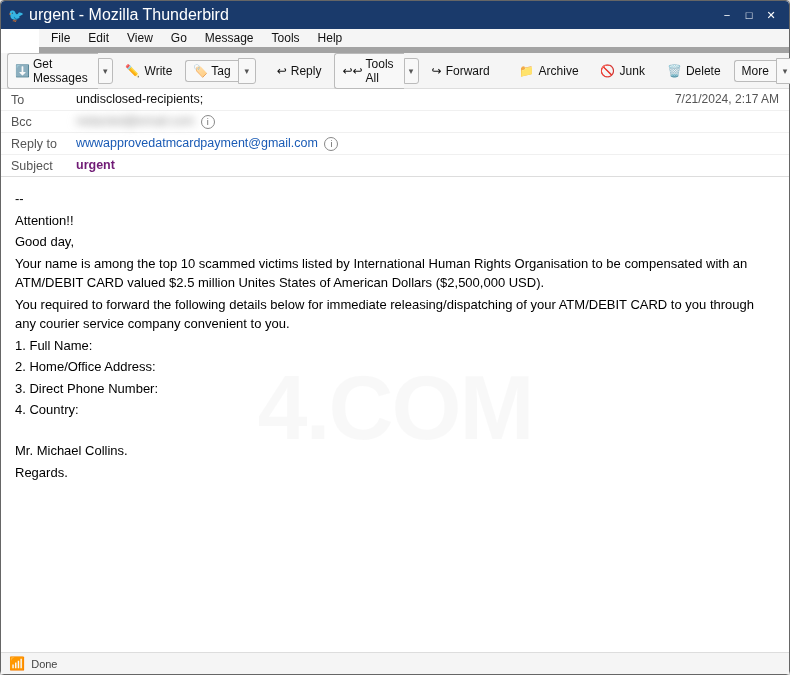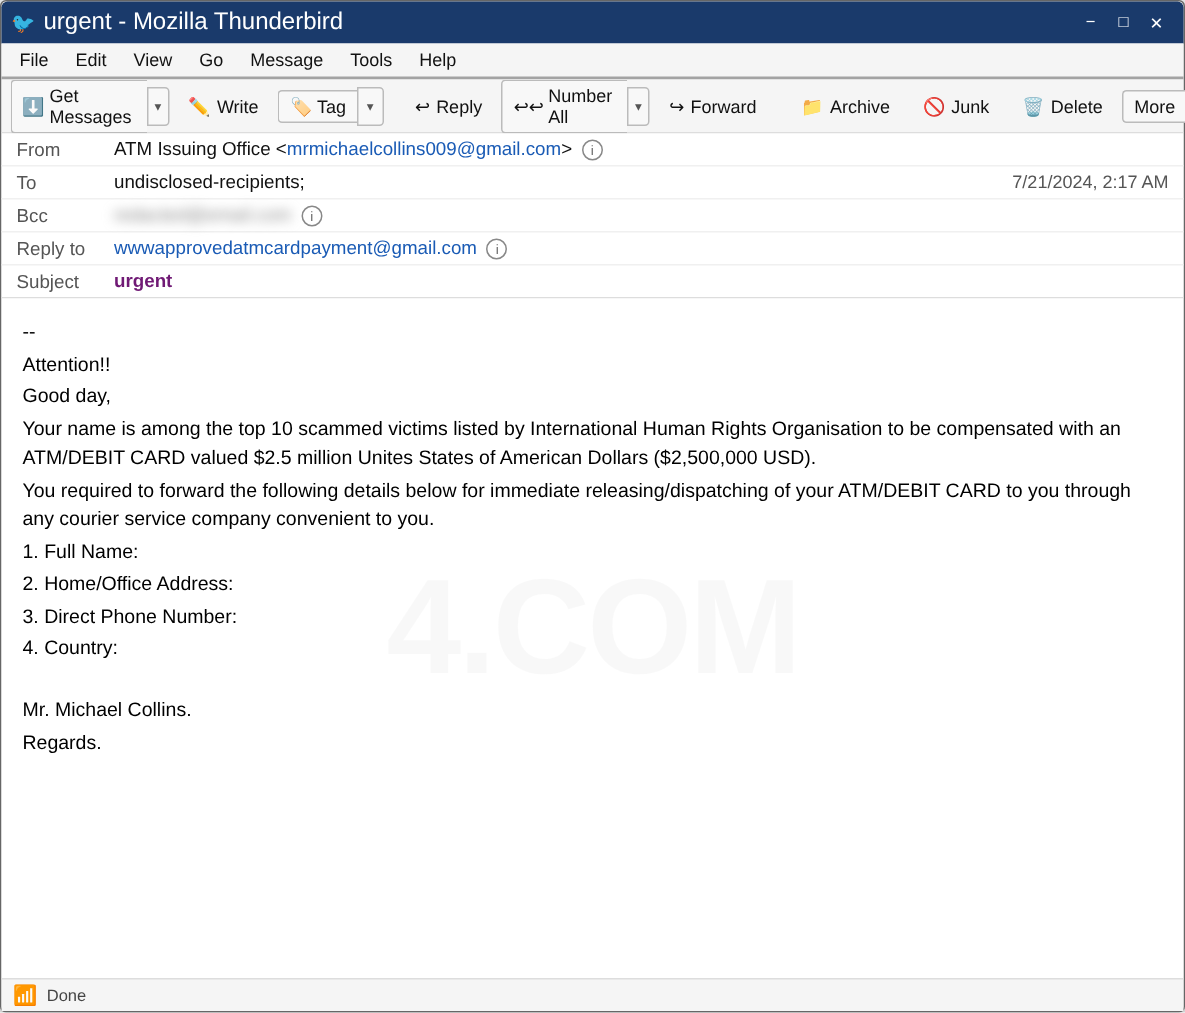--- a/index.html
+++ b/index.html
@@ -63,26 +63,27 @@
       justify-content: center;
       cursor: pointer;
       font-size: 11px;
       color: #fff;
       border-radius: 2px;
     }
 
     
     .menu-bar {
       background: #f5f5f5;
-      border-bottom: 2px solid #a3a3a3;
+      border-bottom: 6px solid #a3a3a3;
       height: 24px;
       display: flex;
-      align-items: center;
+      align-items: flex-end;
       padding: 0 4px;
       gap: 2px;
+      margin-left: 38px;
     }
 
     .menu-item {
       padding: 2px 8px;
       font-size: 12px;
       cursor: pointer;
       border-radius: 3px;
       color: #111;
     }
 
@@ -317,21 +318,21 @@
     <div class="toolbar-separator"></div>
 
     <button class="toolbar-btn">
       <span>↩</span>
       <span>Reply</span>
     </button>
 
     <div class="btn-split">
       <div class="main-part">
         <span>↩↩</span>
-        <span>Number All</span>
+        <span>Tools All</span>
       </div>
       <div class="arrow-part">▾</div>
     </div>
 
     <button class="toolbar-btn">
       <span>↪</span>
       <span>Forward</span>
     </button>
 
     <div class="toolbar-separator"></div>
@@ -354,28 +355,20 @@
     <div class="btn-split">
       <div class="main-part">
         <span>More</span>
       </div>
       <div class="arrow-part">▾</div>
     </div>
   </div>
 
   <div class="email-header">
 
-    <div class="header-row">
-      <span class="header-label">From</span>
-      <span class="header-value">
-        <span>ATM Issuing Office</span>
-        &lt;<a>mrmichaelcollins009@gmail.com</a>&gt;
-        <span class="info-icon">i</span>
-      </span>
-    </div>
 
     <div class="header-row">
       <span class="header-label">To</span>
       <span class="header-value">undisclosed-recipients;</span>
       <span class="header-date">7/21/2024, 2:17 AM</span>
     </div>
 
     <div class="header-row">
       <span class="header-label">Bcc</span>
       <span class="header-value">

